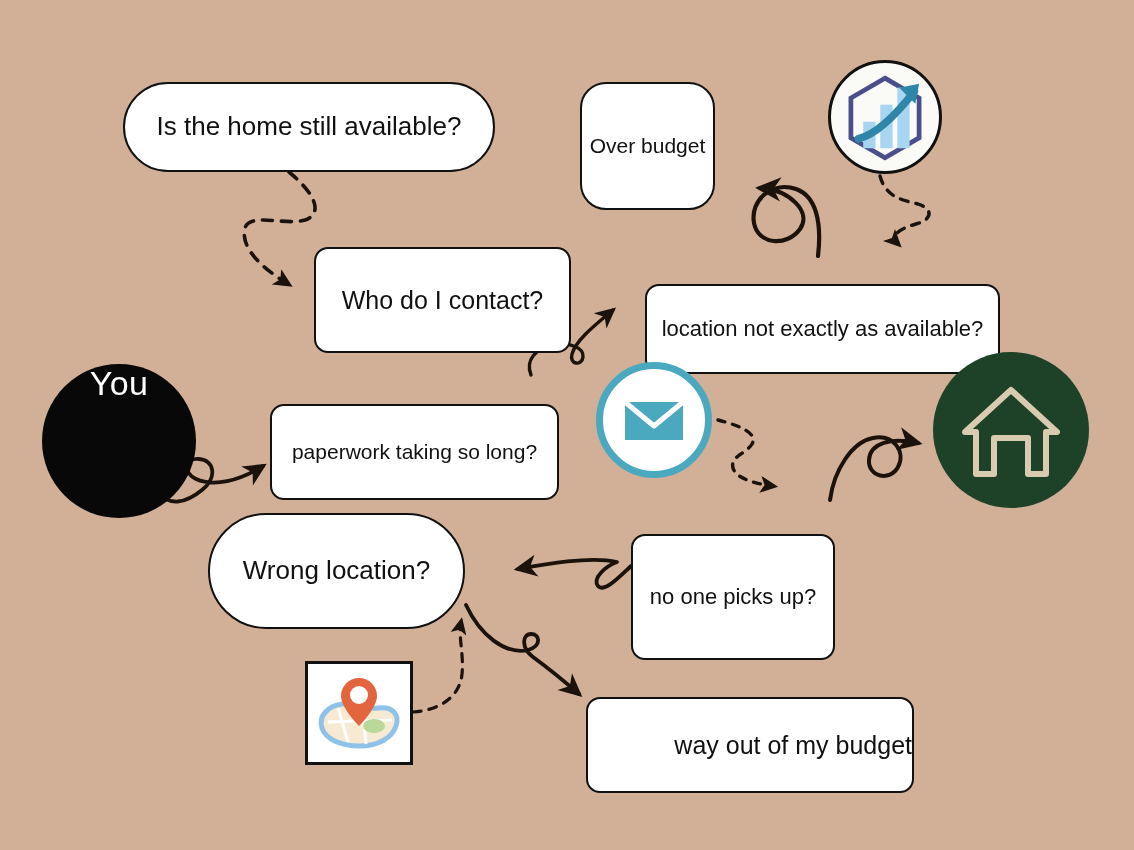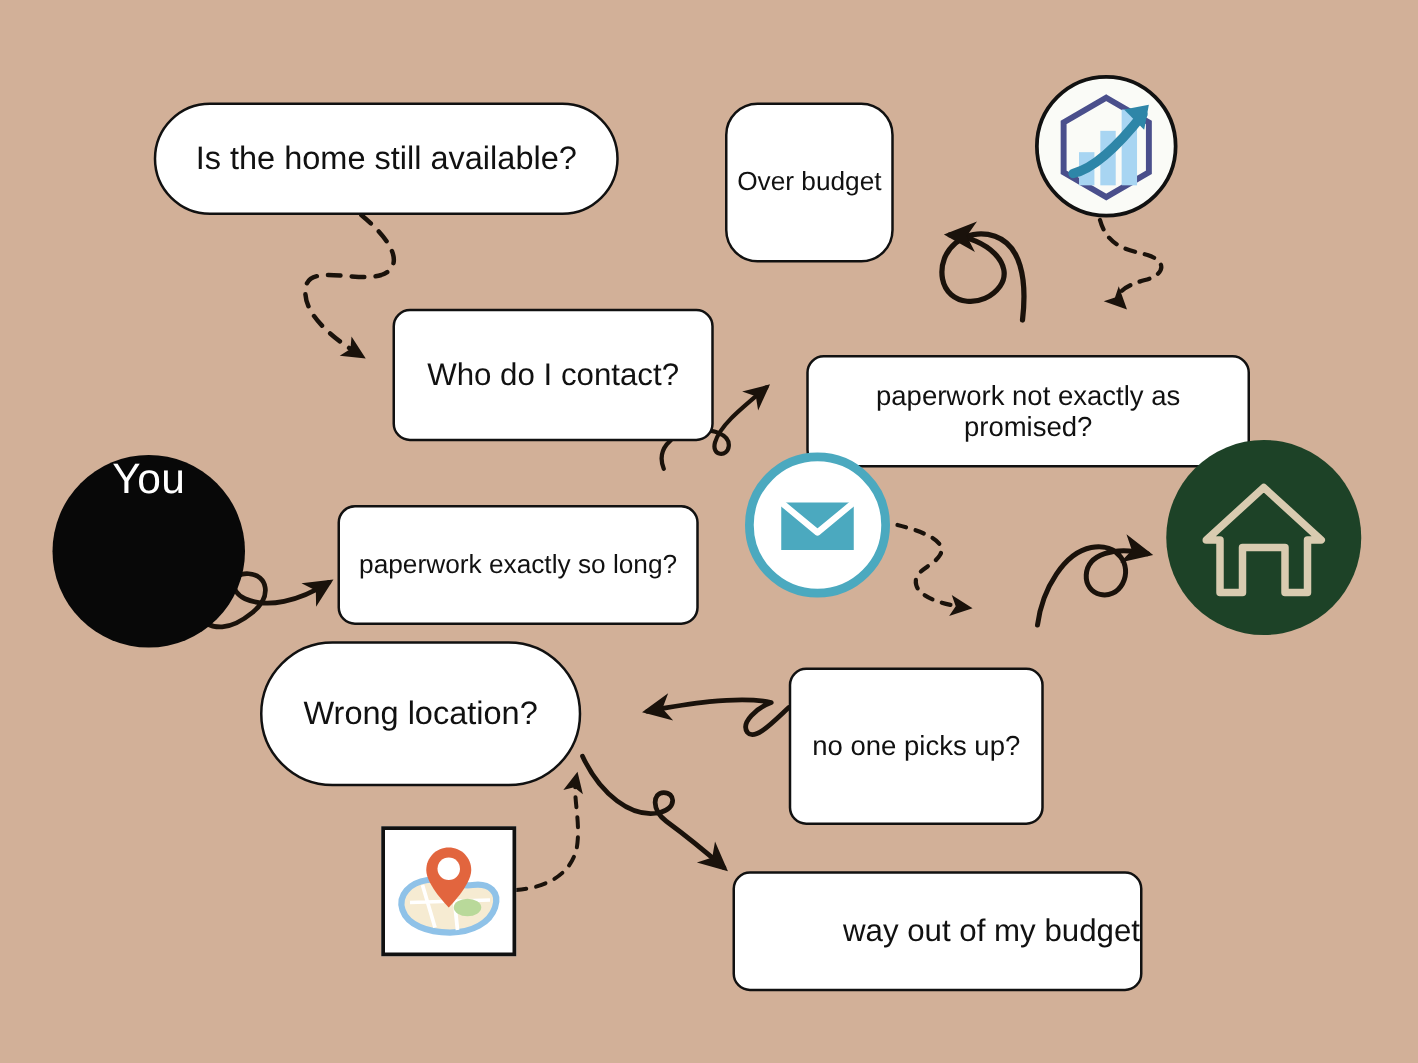--- a/index.html
+++ b/index.html
@@ -189,25 +189,25 @@
 
   <div class="node rect" id="node-who-contact">
     <span>Who do I contact?</span>
   </div>
 
   <div class="node soft" id="node-over-budget">
     <span>Over budget</span>
   </div>
 
   <div class="node rect" id="node-location-promised">
-    <span>paperwork not exactly as promised?</span>
+    <span>location not exactly as available?</span>
   </div>
 
   <div class="node rect" id="node-paperwork">
-    <span>paperwork exactly so long?</span>
+    <span>paperwork taking so long?</span>
   </div>
 
   <div class="node pill" id="node-wrong-location">
     <span>Wrong location?</span>
   </div>
 
   <div class="node rect" id="node-no-one-picks">
     <span>no one picks up?</span>
   </div>
 

